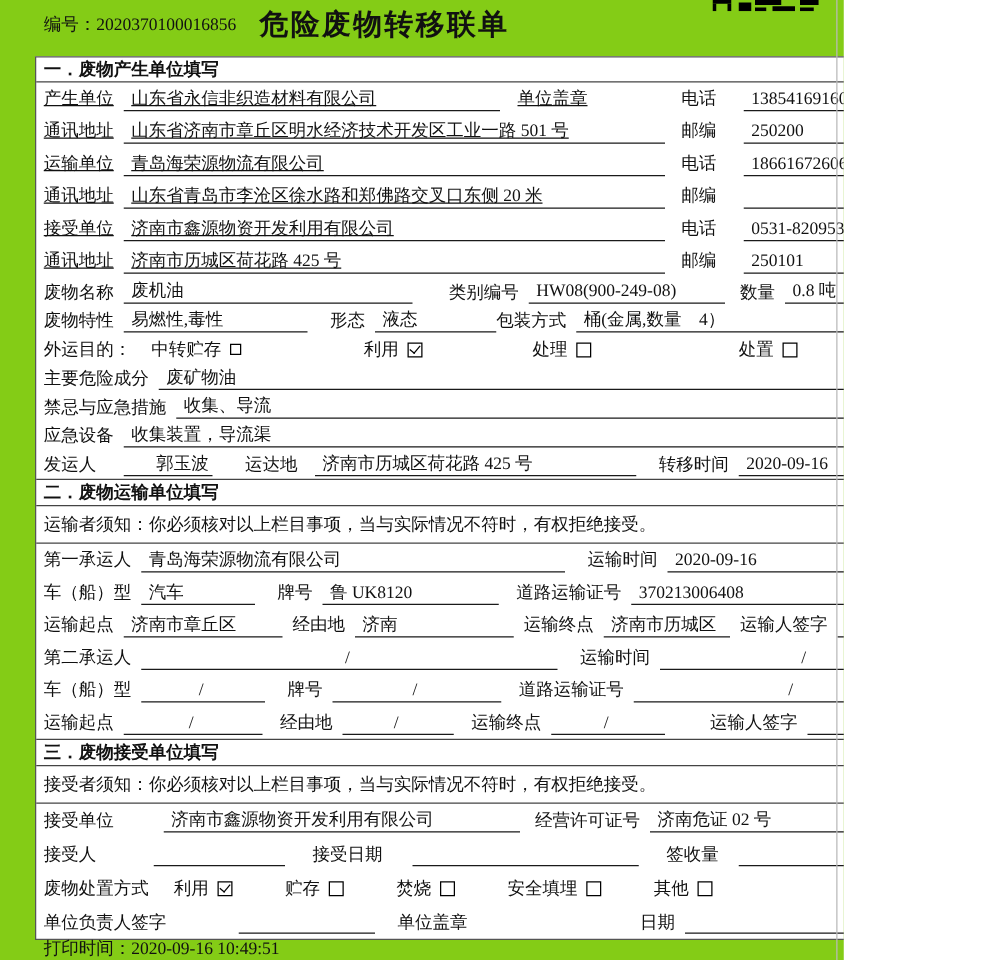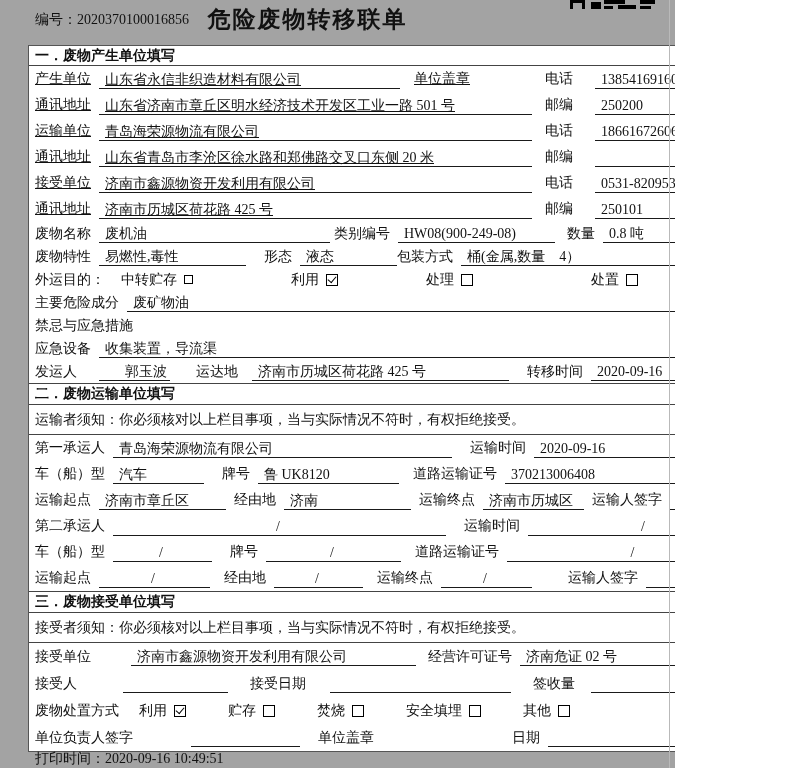--- a/index.html
+++ b/index.html
@@ -1,17 +1,17 @@
 <!DOCTYPE html>
 <html><head>
 <meta charset="utf-8">
 <style>
   html,body{margin:0;padding:0;background:#fff;}
   .page{
-    position:relative;width:675px;height:768px;background:#a3a3a3;overflow:hidden;
+    position:relative;width:675px;height:768px;background:#84cc16;overflow:hidden;
     font-family:"Liberation Serif","DejaVu Serif",serif;color:#111;font-size:14px;
   }
   .page-edge{position:absolute;top:0;bottom:0;right:5px;width:1px;background:#b9b9b9;}
   .qr{position:absolute;left:570px;top:0;}
   .topbar{position:relative;height:45px;}
   .serial{position:absolute;left:35px;top:11px;font-size:14px;white-space:nowrap;}
   .doc-title{position:absolute;left:0;right:60px;top:4px;text-align:center;font-size:23px;font-weight:bold;letter-spacing:2px;margin:0;}
   .form{position:absolute;left:28px;top:45px;width:737px;border:1px solid #555;background:#fff;}
   .sec-head{display:flex;align-items:center;height:19px;padding:0 6px;font-weight:bold;font-size:14px;
     border-top:1px solid #444;border-bottom:1px solid #444;}
@@ -122,21 +122,21 @@
       </div>
       <div class="rpart">
         <span class="lbl">邮编</span>
         <span class="val" style="width:108px">250101</span>
       </div>
     </div>
 
     <div class="row h23">
       <span class="lbl">废物名称</span>
       <span class="val" style="width:222px">废机油</span>
-      <span class="lbl" style="margin-left:4px">类别编号</span>
+      <span class="lbl" style="margin-left:29px">类别编号</span>
       <span class="val" style="width:148px">HW08(900-249-08)</span>
       <span class="lbl" style="margin-left:12px">数量</span>
       <span class="val grow">0.8 吨</span>
     </div>
 
     <div class="row h23">
       <span class="lbl">废物特性</span>
       <span class="val" style="width:138px">易燃性,毒性</span>
       <span class="lbl" style="margin-left:18px">形态</span>
       <span class="val" style="width:88px">液态</span>
@@ -164,20 +164,21 @@
       </span>
     </div>
 
     <div class="row h23">
       <span class="lbl">主要危险成分</span>
       <span class="val grow">废矿物油</span>
     </div>
 
     <div class="row h23">
       <span class="lbl">禁忌与应急措施</span>
+      <span class="val grow">收集、导流</span>
     </div>
 
     <div class="row h23">
       <span class="lbl">应急设备</span>
       <span class="val grow">收集装置，导流渠</span>
     </div>
 
     <div class="row h23">
       <span class="lbl">发运人</span>
       <span class="val" style="width:62px;margin-left:22px;text-align:right">郭玉波</span>

